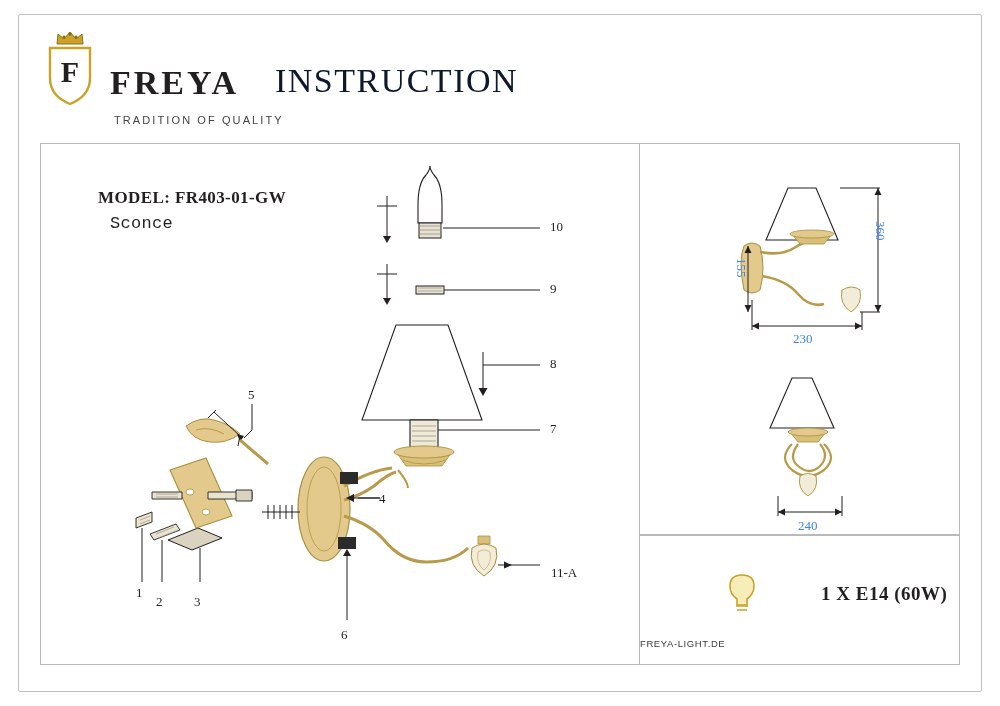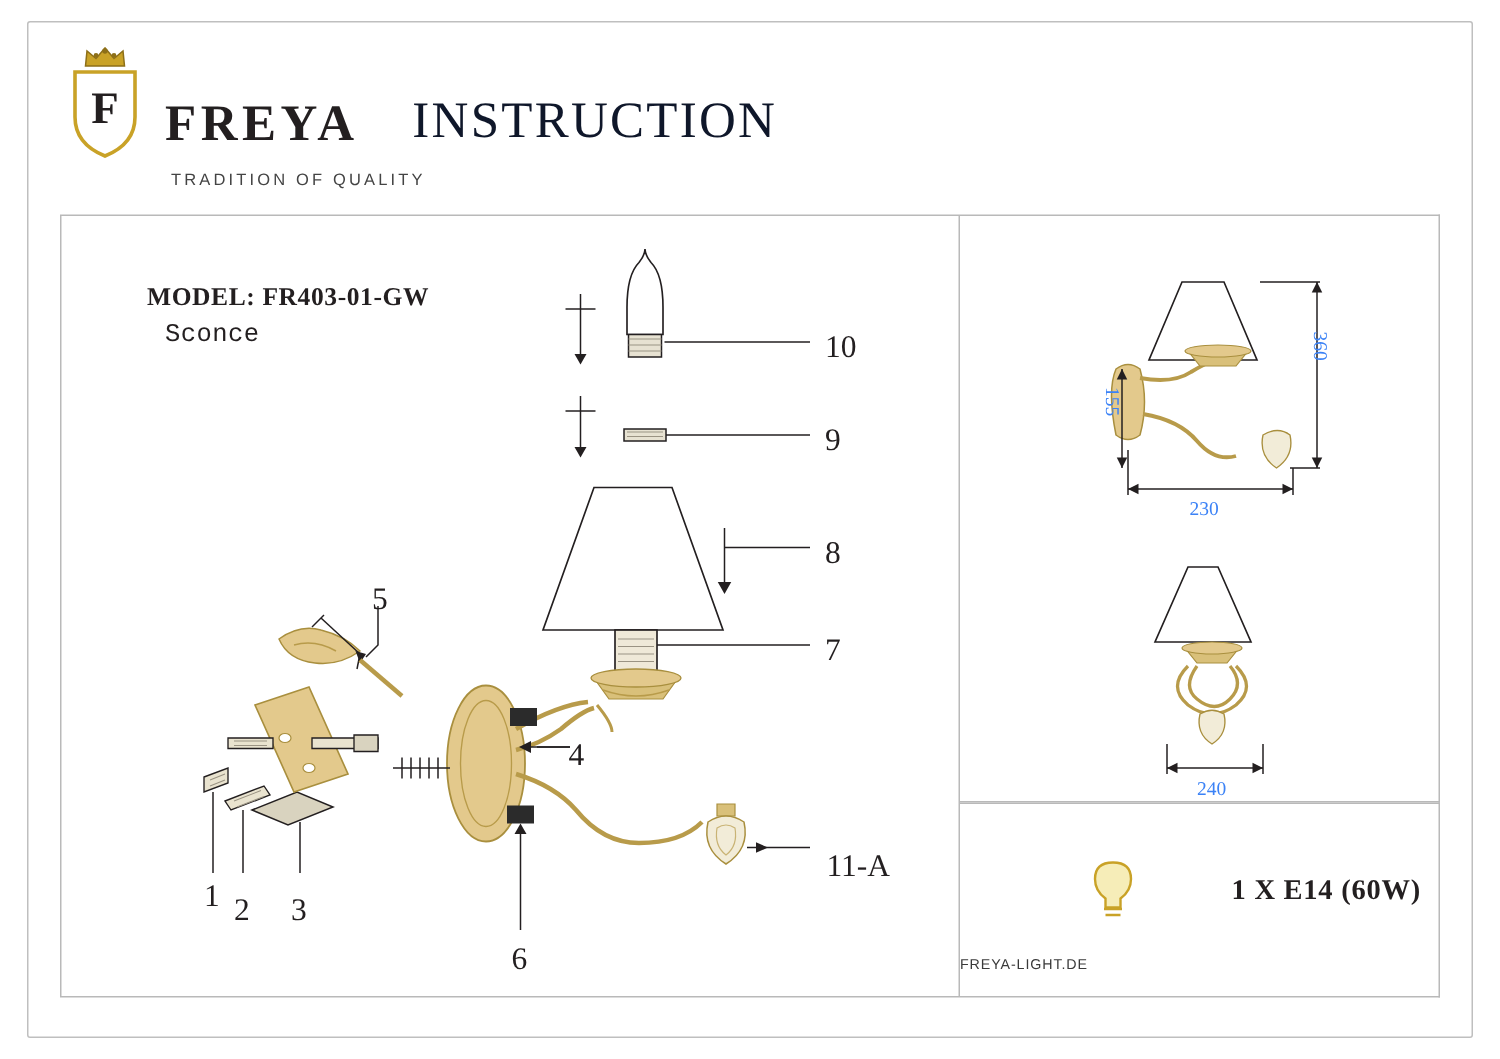--- a/index.html
+++ b/index.html
@@ -110,21 +110,21 @@
     font-family: Liberation Mono, monospace;
     font-size: 17px;
     letter-spacing: 0.3px;
     margin-left: 12px;
   }
 
   
   .callout {
     position: absolute;
     font-family: "Liberation Serif", serif;
-    font-size: 21px;
+    font-size: 13px;
     color: #231f20;
   }
 
   .dim-label {
     position: absolute;
     font-family: "Liberation Serif", serif;
     font-size: 13px;
     color: #3b82f6;
   }
   .dim-label.vertical {

